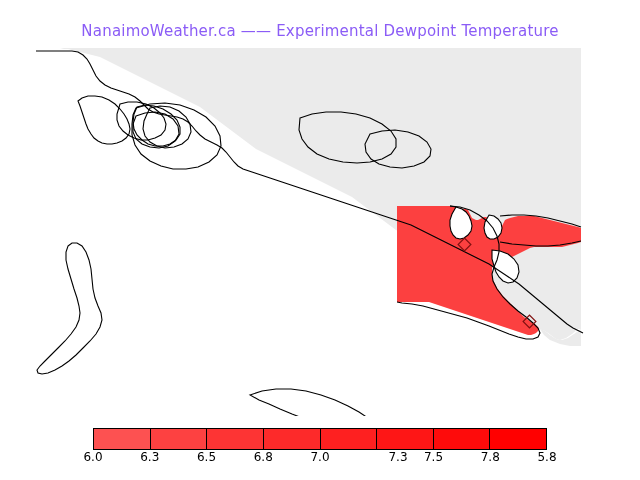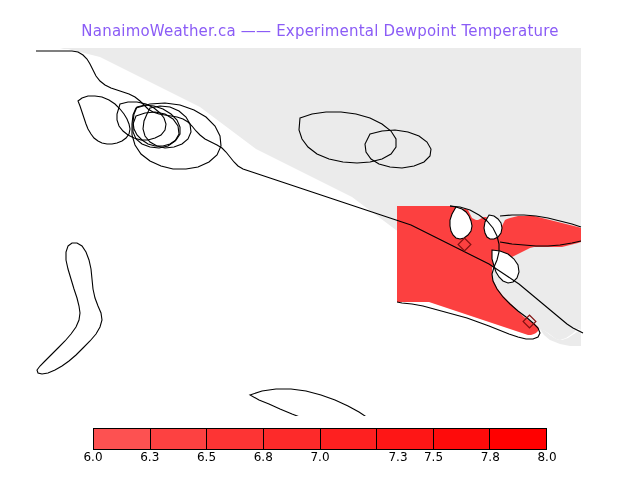--- a/index.html
+++ b/index.html
@@ -304,16 +304,16 @@
   </div>
   <div id="cb-ticklabels">
       <span class="cb-tick" style="left: 93px;">6.0</span>
       <span class="cb-tick" style="left: 149.75px;">6.3</span>
       <span class="cb-tick" style="left: 206.5px;">6.5</span>
       <span class="cb-tick" style="left: 263.25px;">6.8</span>
       <span class="cb-tick" style="left: 320px;">7.0</span>
       <span class="cb-tick" style="left: 398px;">7.3</span>
       <span class="cb-tick" style="left: 433.5px;">7.5</span>
       <span class="cb-tick" style="left: 490.25px;">7.8</span>
-      <span class="cb-tick" style="left: 547px;">8.0</span>
+      <span class="cb-tick" style="left: 547px;">5.8</span>
     </div>
 
 </div>
 
 </body></html>

